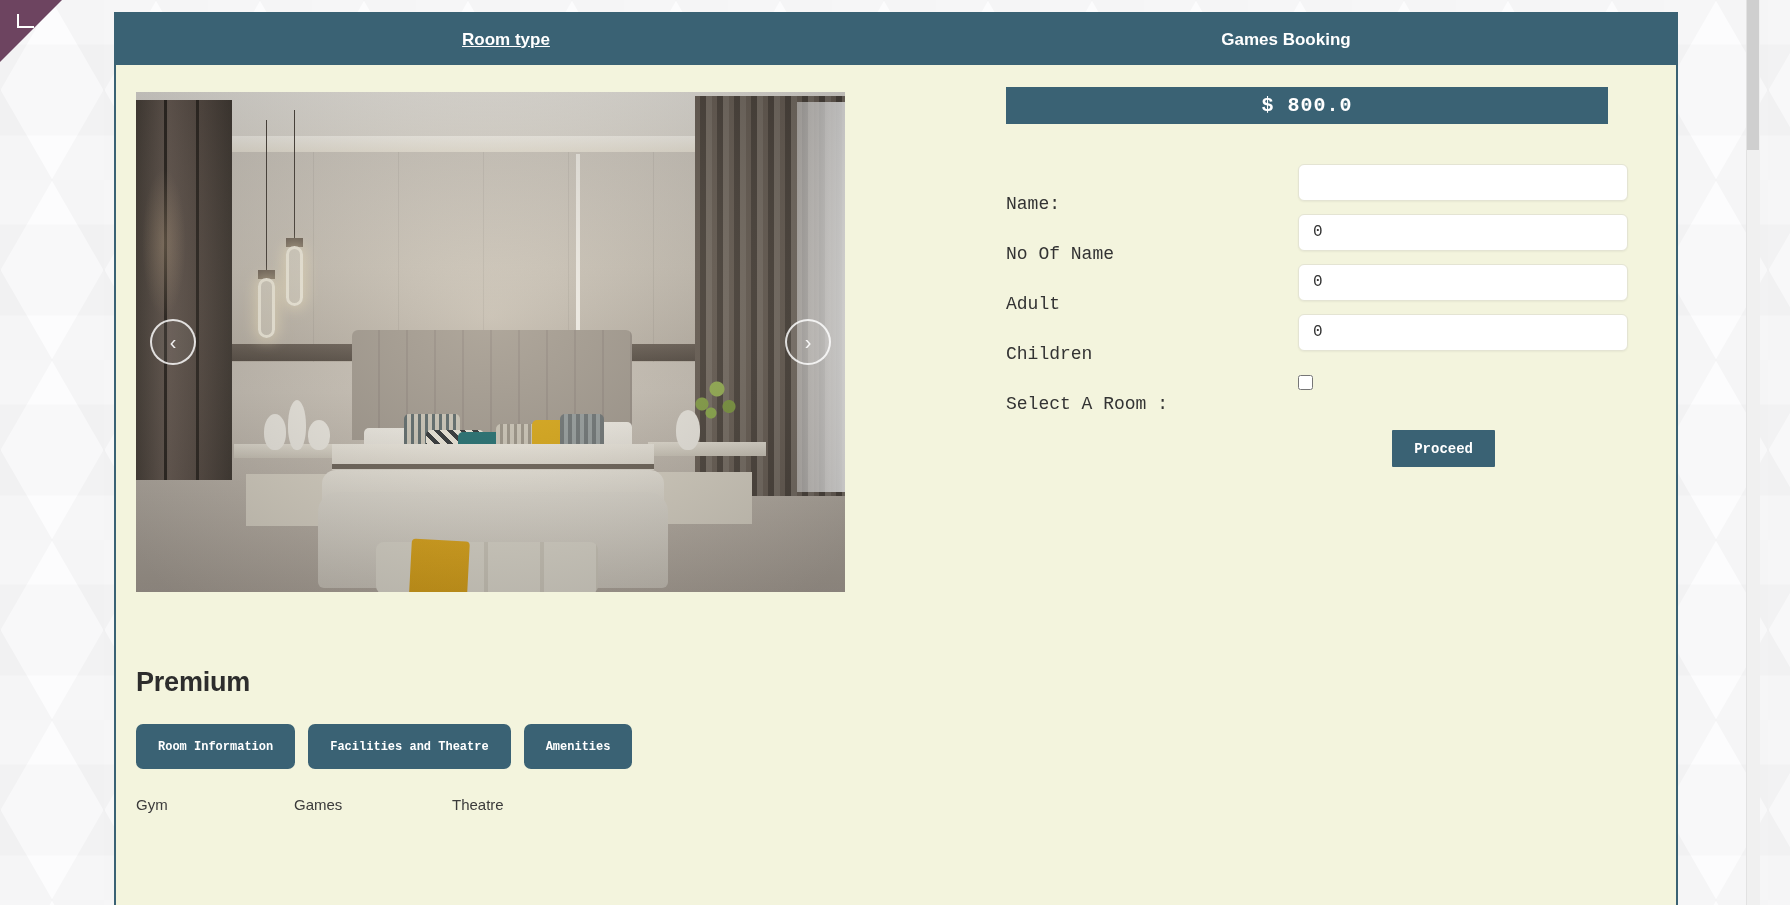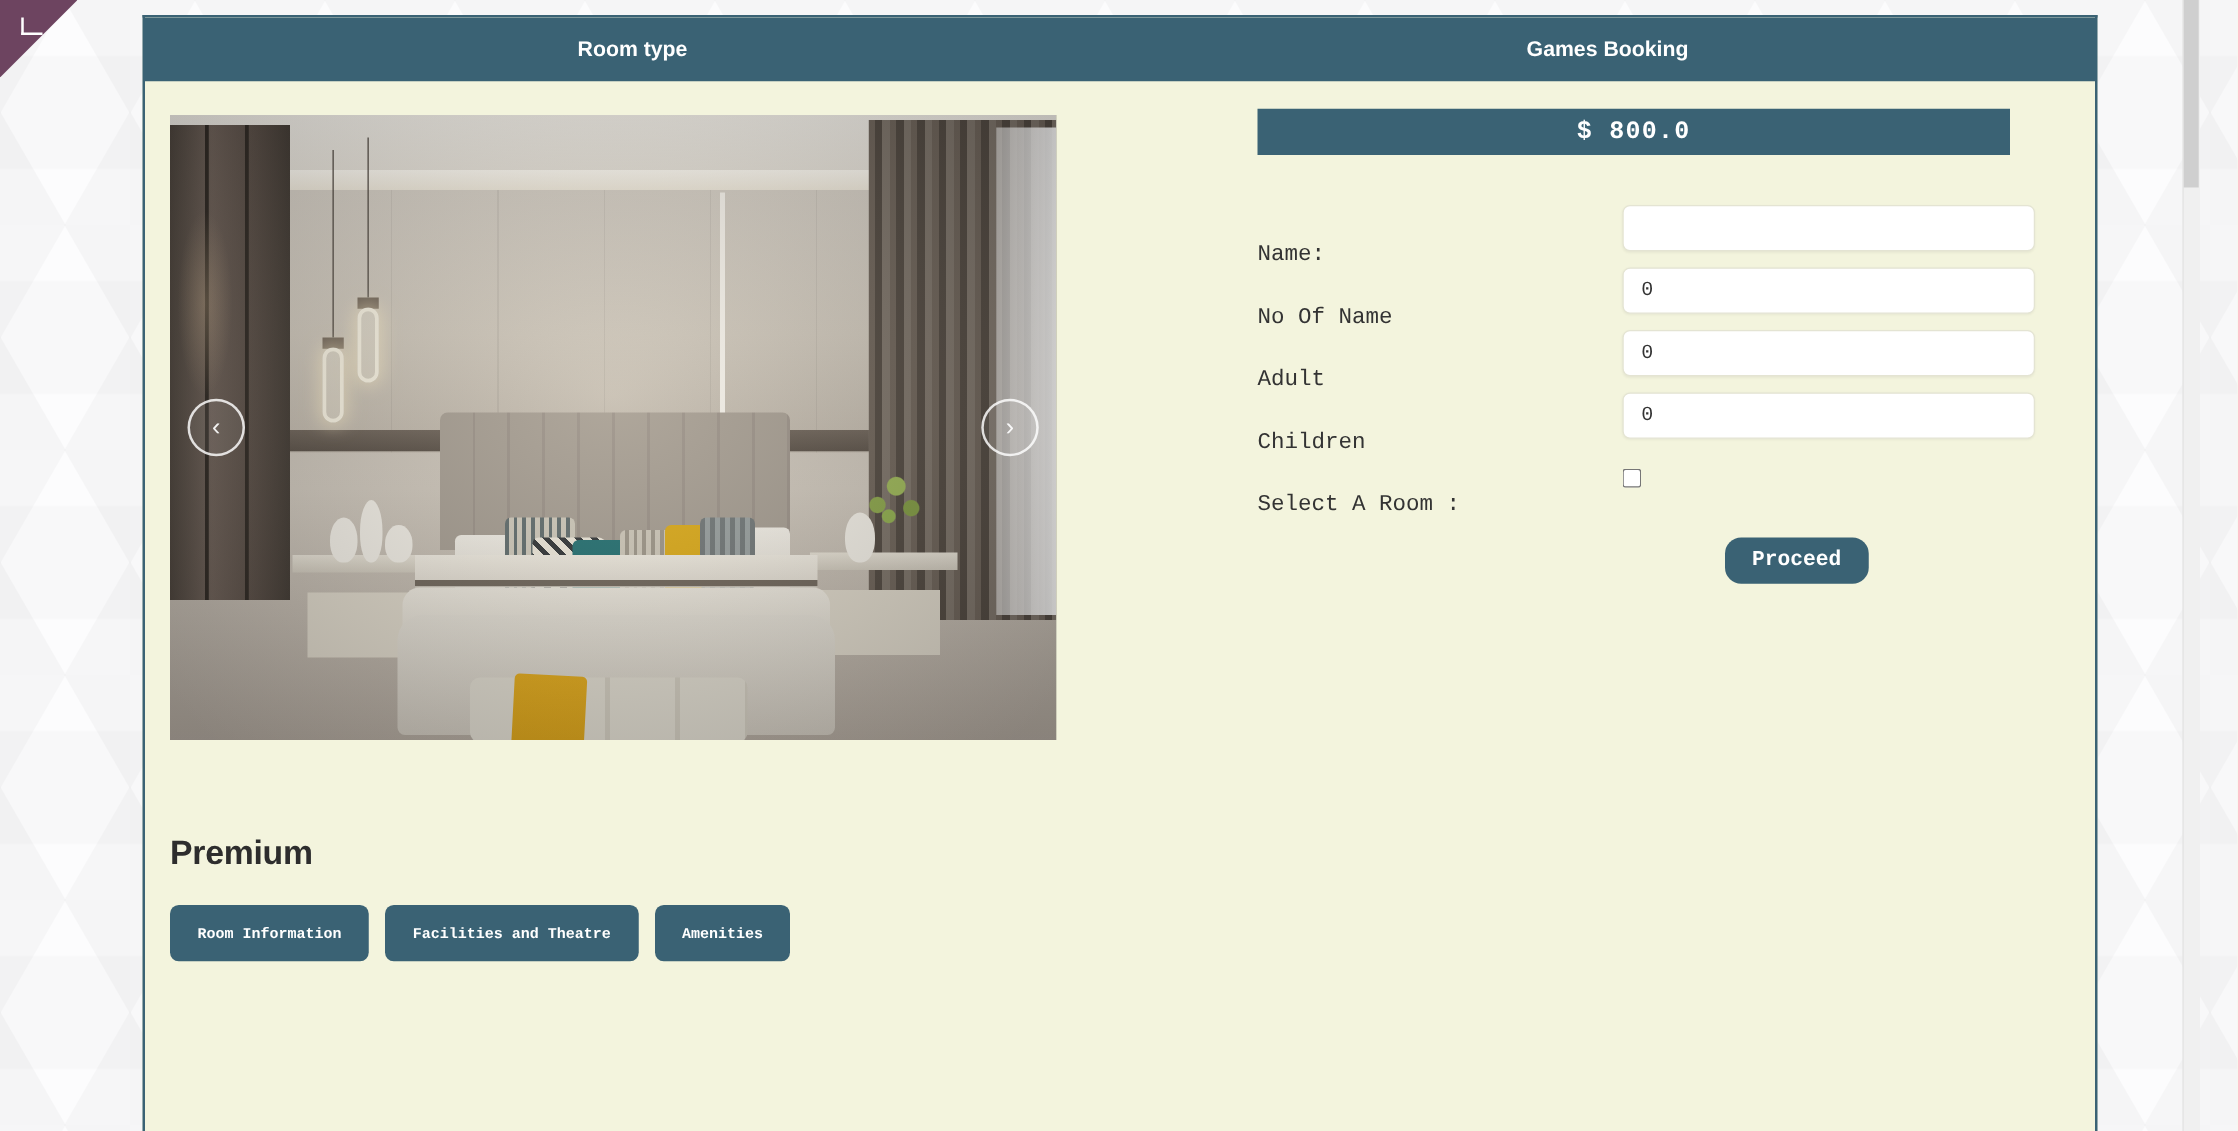--- a/index.html
+++ b/index.html
@@ -86,21 +86,21 @@
     background: #3a6274;
     display: flex;
     align-items: center;
   }
   .top-bar-title {
     color: #ffffff;
     font-size: 17px;
     font-weight: bold;
     white-space: nowrap;
   }
-  #title-room-type { position: absolute; left: 0; width: 50%; text-align: center; }
+  #title-room-type { position: absolute; left: 0; width: 50%; text-align: center; text-decoration: underline; }
   #title-room-booking { position: absolute; left: 50%; width: 50%; text-align: center; }
 
   
   #card-body {
     display: flex;
     height: calc(893px - 51px);
   }
   #left-pane { width: 880px; position: relative; padding: 27px 0 0 20px; }
   #right-pane { flex: 1; position: relative; padding: 22px 0 0 0; }
 
@@ -305,25 +305,25 @@
   #proceed-row {
     margin-top: 23px;
     padding-right: 181px;
     display: flex;
     justify-content: flex-end;
   }
   #proceed-button {
     background: #3a6274;
     color: #ffffff;
     border: none;
-    border-radius: 13px;
+    border-radius: 1px;
     height: 37px;
     padding: 0 22px;
     font-family: "Liberation Mono", monospace;
-    font-size: 17px;
+    font-size: 14px;
     font-weight: bold;
     cursor: pointer;
   }
 </style>
 </head>
 <body>
 
 <div id="bg-pattern"></div>
 
 <div id="scroll-track"></div>
@@ -412,20 +412,25 @@
       </div>
 
       <div id="room-title">Premium</div>
 
       <div id="tab-row">
         <button class="tab-button">Room Information</button>
         <button class="tab-button">Facilities and Theatre</button>
         <button class="tab-button">Amenities</button>
       </div>
 
+      <div id="facility-row">
+        <div class="facility-item">Gym</div>
+        <div class="facility-item">Games</div>
+        <div class="facility-item">Theatre</div>
+      </div>
 
     </div>
 
     <div id="right-pane">
 
       <div id="price-banner">$ 800.0</div>
 
       <div id="form-rows">
 
         <div class="form-row">

